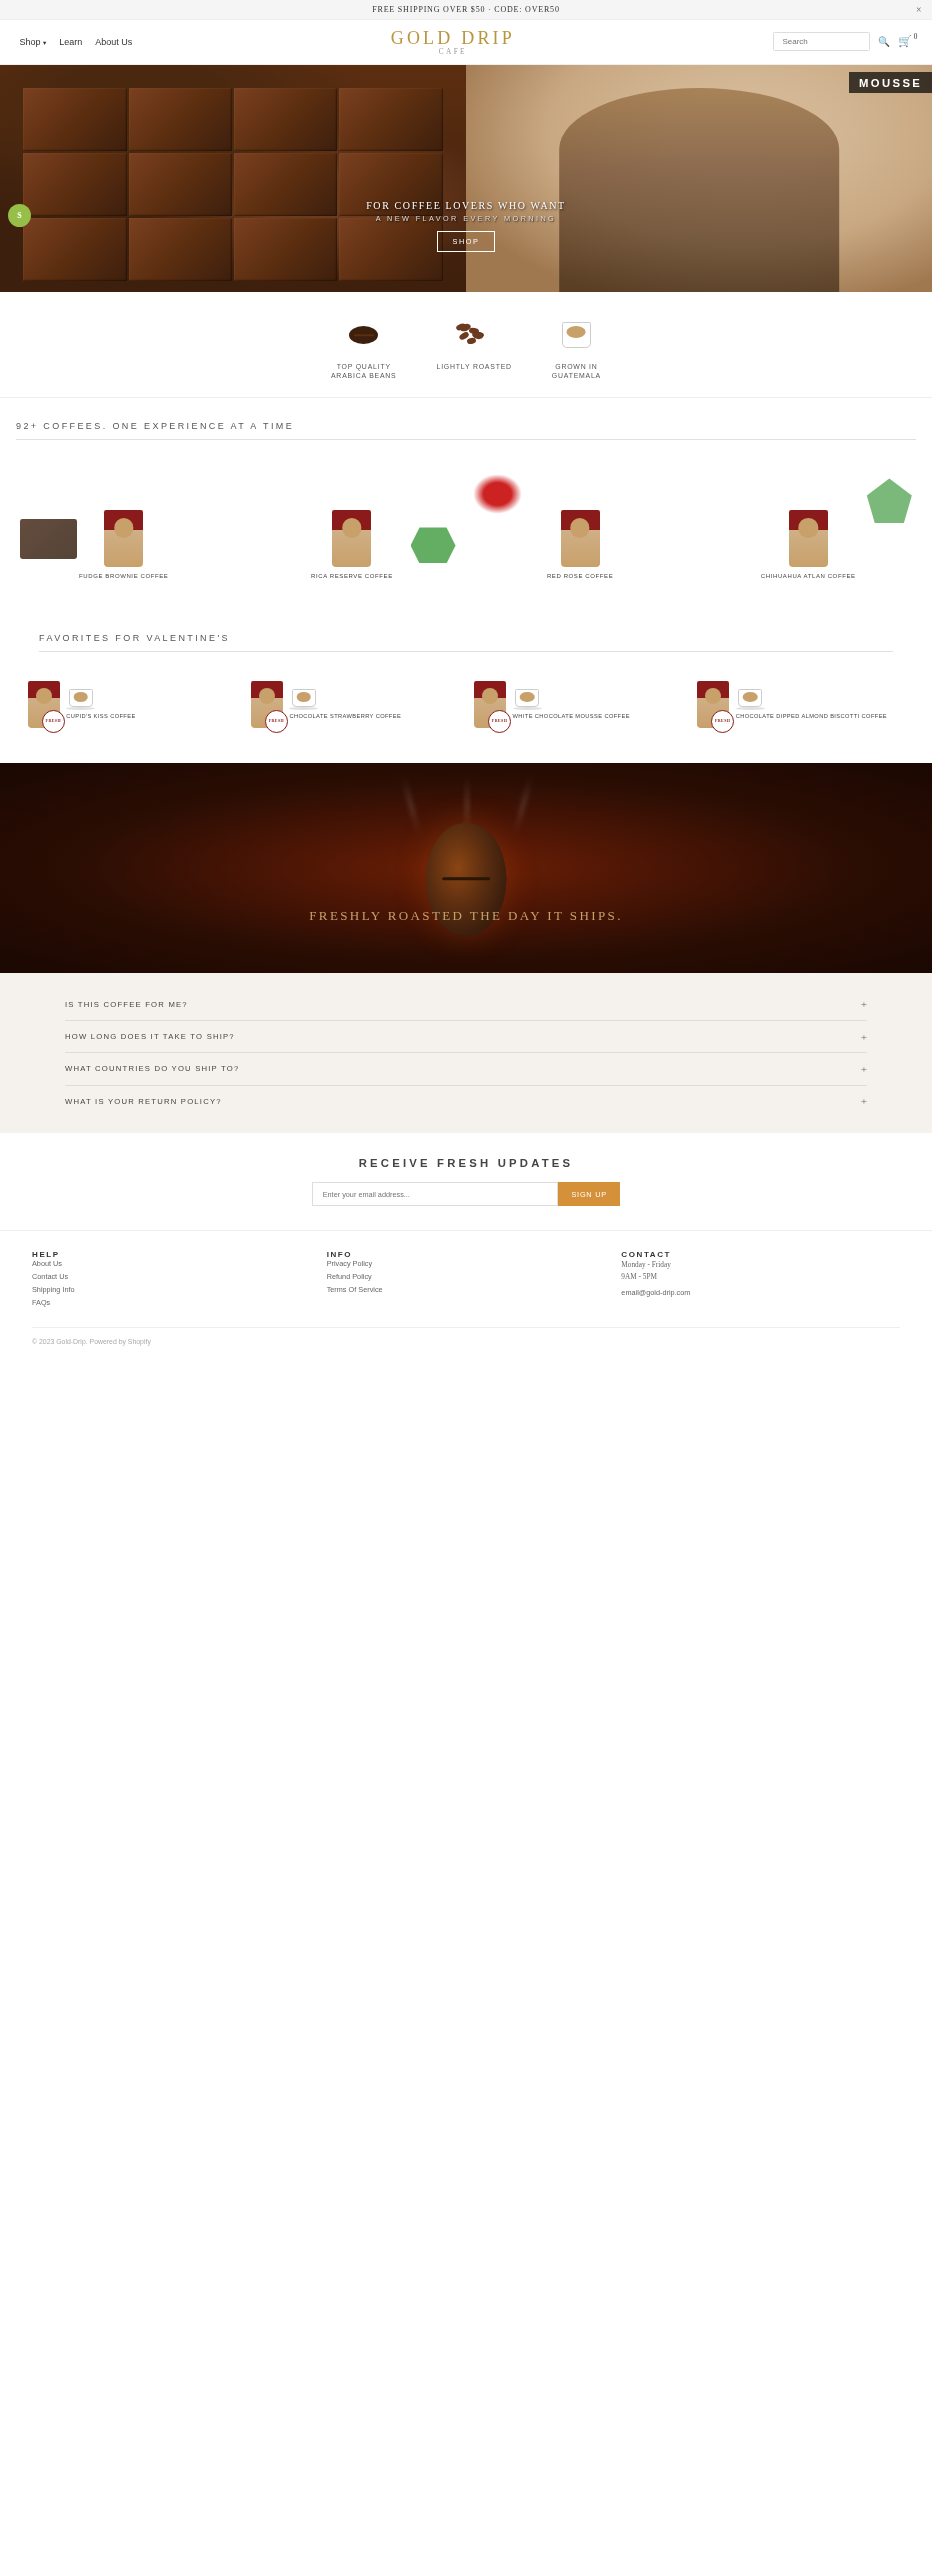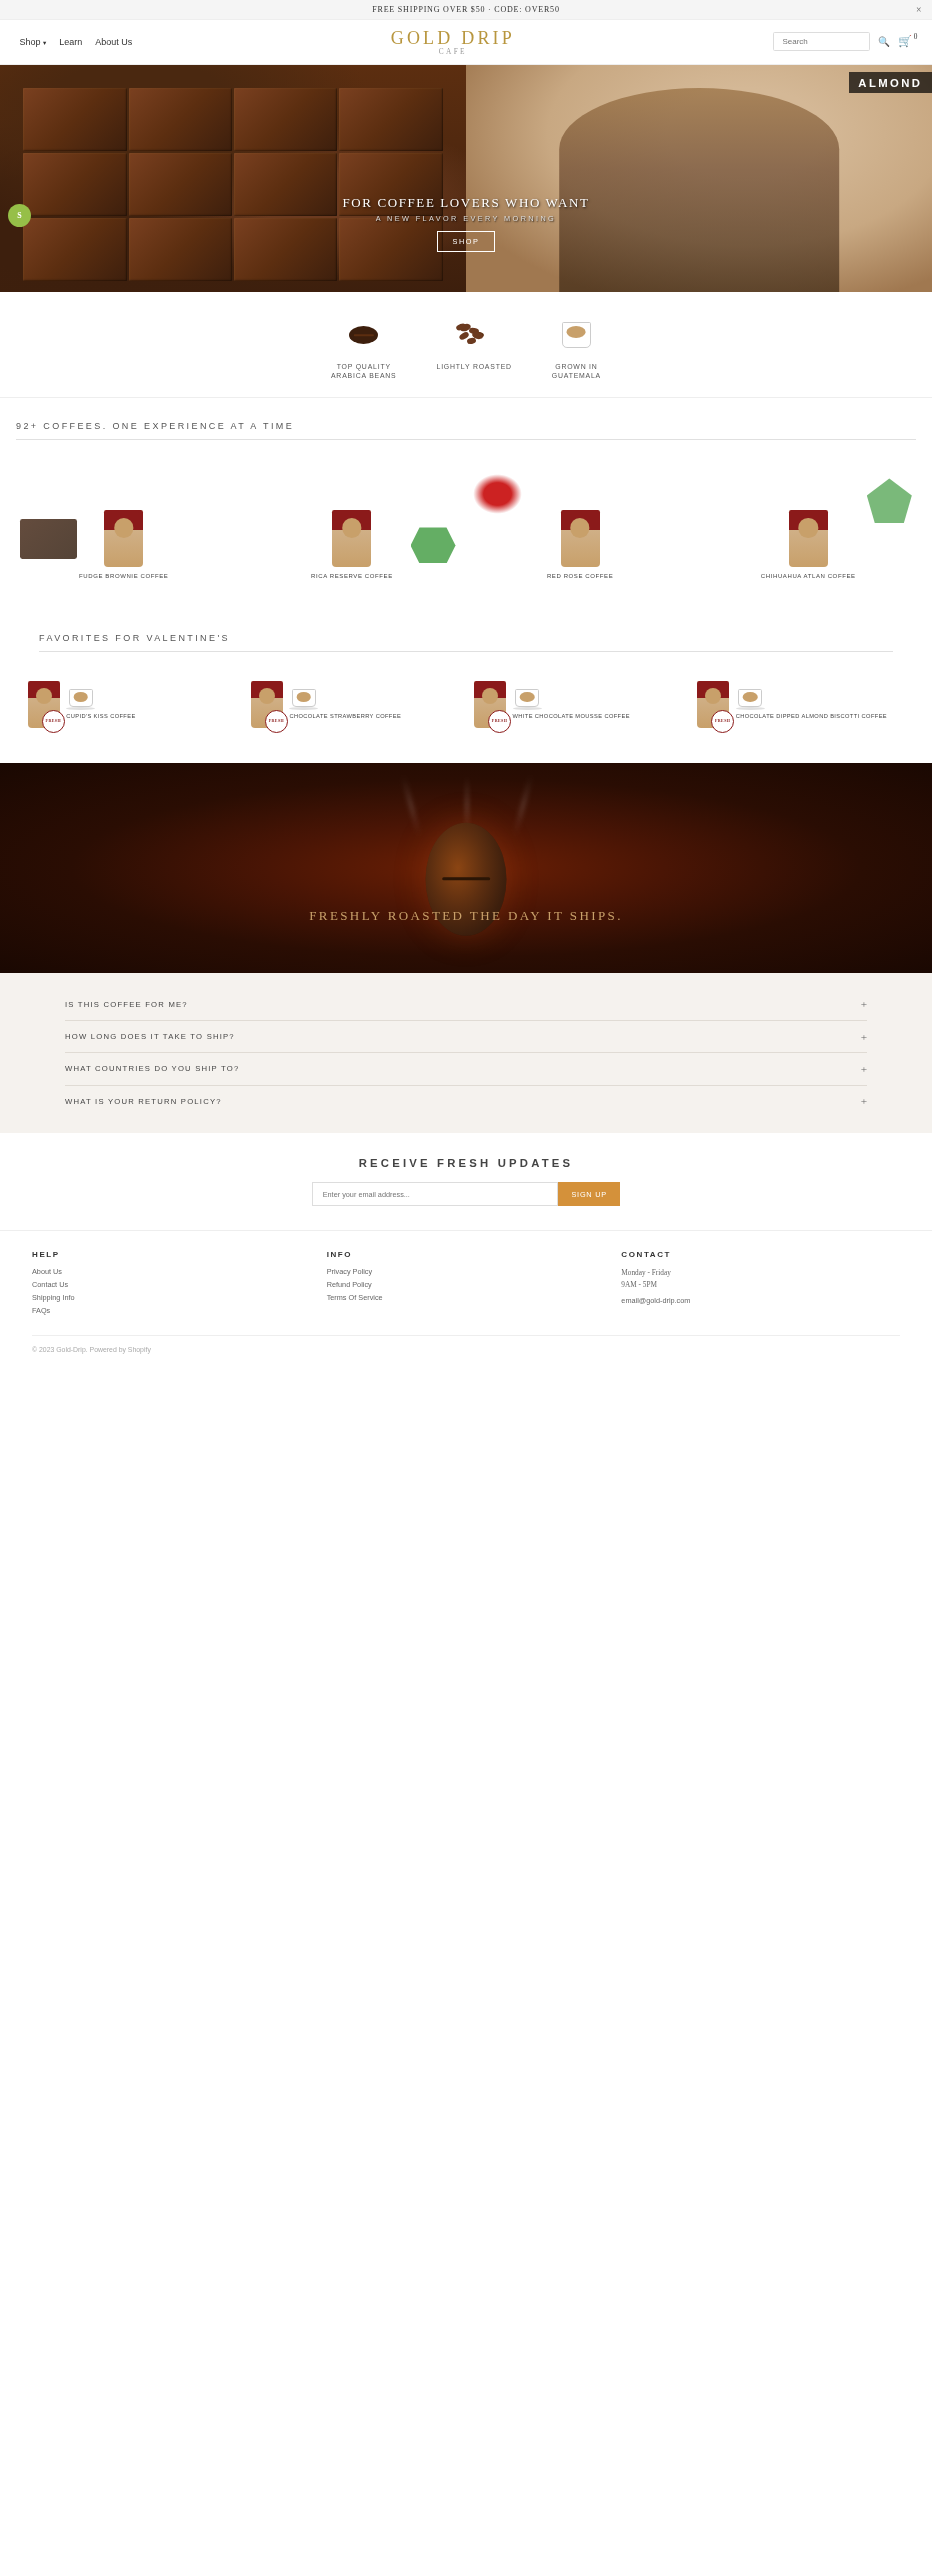--- a/index.html
+++ b/index.html
@@ -158,21 +158,21 @@
     .hero-text {
       position: absolute;
       bottom: 40px;
       left: 0;
       right: 0;
       text-align: center;
       z-index: 10;
     }
     .hero-headline {
       color: #fff;
-      font-size: 13px;
+      font-size: 10px;
       letter-spacing: 1.6px;
       font-weight: normal;
       font-family: 'Georgia', serif;
       text-shadow: 0.8px 0.8px 2.4px rgba(0,0,0,0.8);
     }
     .hero-subline {
       color: #ddd;
       font-size: 7.3px;
       letter-spacing: 2.4px;
       margin-top: 3.2px;
@@ -655,21 +655,21 @@
       gap: 16px;
       margin-bottom: 16px;
     }
     .footer-col-title {
       font-size: 8px;
       letter-spacing: 1.6px;
       font-weight: bold;
       color: #333;
       font-family: Arial, sans-serif;
       text-transform: uppercase;
-      margin-bottom: 8px;
+      margin-bottom: 0;
     }
     .footer-link {
       display: block;
       font-size: 7.3px;
       color: #666;
       text-decoration: none;
       font-family: Arial, sans-serif;
       margin-bottom: 4px;
       cursor: pointer;
     }
@@ -736,21 +736,21 @@
       <div class="choc-cell"></div>
       <div class="choc-cell"></div>
       <div class="choc-cell"></div>
     </div>
     <div class="shopify-badge">S</div>
   </div>
 
   <div class="hero-right">
     <div class="hero-woman"></div>
     <div class="woman-figure"></div>
-    <div class="regions-banner">ALMOND</div>
+    <div class="regions-banner">MOUSSE</div>
   </div>
 
   <div class="hero-text">
     <h1 class="hero-headline">FOR COFFEE LOVERS WHO WANT</h1>
     <p class="hero-subline">A NEW FLAVOR EVERY MORNING</p>
     <button class="hero-btn">SHOP</button>
   </div>
 </section>
 
 <section class="features-strip">

